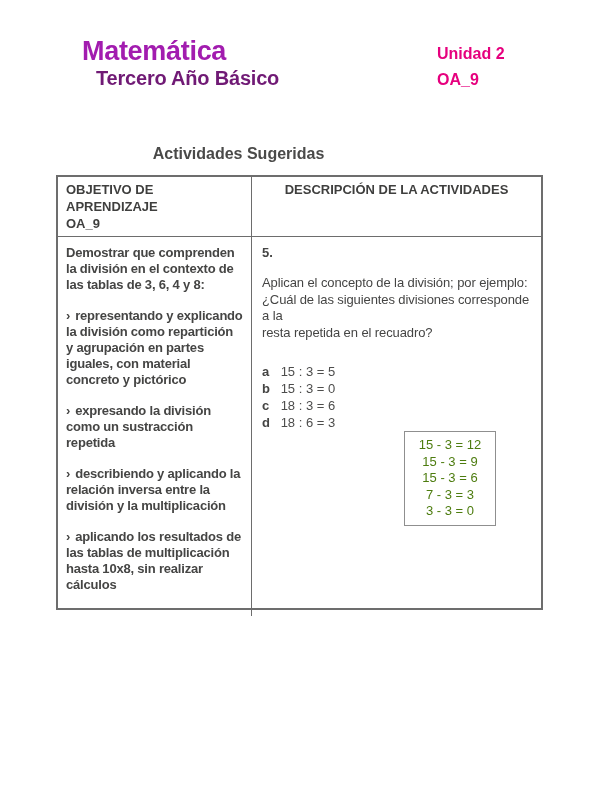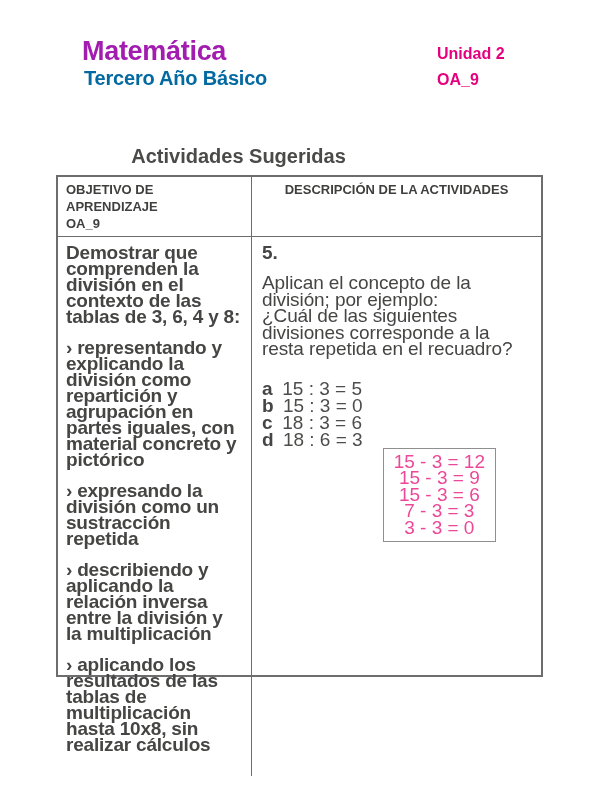--- a/index.html
+++ b/index.html
@@ -2,61 +2,61 @@
 <html><head>
 <meta charset="utf-8">
 <style>
   html, body { margin:0; padding:0; }
   body {
     width:600px; height:800px; background:#ffffff; position:relative;
     font-family:"Liberation Sans", sans-serif; color:#454544;
     overflow:hidden;
   }
   .subject  { position:absolute; left:82px;  top:36px;  font-size:27px; font-weight:bold; color:#a21caf; letter-spacing:-0.3px; }
-  .grade    { position:absolute; left:84px;  top:67px;  font-size:20px; font-weight:bold; color:#0369a1; letter-spacing:-0.2px; }
+  .grade    { position:absolute; left:96px;  top:67px;  font-size:20px; font-weight:bold; color:#701a75; letter-spacing:-0.2px; }
   .unit     { position:absolute; left:437px; top:45px;  font-size:16px; font-weight:bold; color:#e6007e; }
   .oa       { position:absolute; left:437px; top:71px;  font-size:16px; font-weight:bold; color:#e6007e; }
   .page-title {
     position:absolute; left:0; top:145px; width:477px; text-align:center;
-    font-size:20px; font-weight:bold; color:#4a4a49;
+    font-size:16px; font-weight:bold; color:#4a4a49;
   }
   .doc-table {
-    position:absolute; left:56px; top:175px; width:487px; height:502px;
+    position:absolute; left:56px; top:175px; width:487px; height:435px;
     box-sizing:border-box; border:2px solid #6d6d6d;
     display:grid; grid-template-columns:194px 1fr; grid-template-rows:auto 1fr;
     background:#ffffff;
   }
   .th {
     font-size:13px; font-weight:bold; line-height:17px; color:#3f3f3e;
     padding:4px 8px; border-bottom:1px solid #6d6d6d; box-sizing:border-box;
   }
   .th-left  { border-right:1px solid #6d6d6d; text-align:left; }
   .th-right { text-align:center; }
   .td {
-    box-sizing:border-box; font-size:19px; color:#454544;
+    box-sizing:border-box; font-size:13px; color:#454544;
   }
   .td-left {
     border-right:1px solid #6d6d6d; padding:8px 8px;
     font-weight:bold; line-height:16px; letter-spacing:-0.2px;
   }
   .td-left p { margin:0 0 15px 0; }
   .bullet .bchar { margin-right:5px; }
   .td-right { padding:8px 4px 8px 10px; line-height:16px; }
   .actnum { font-weight:bold; margin:0 0 14px 0; }
   .actdesc { margin:0 0 22px 0; }
   .actdesc div { line-height:16.5px; letter-spacing:-0.1px; }
   .act-row { display:flex; align-items:flex-start; margin-top:16px;flex-direction:column; }
   .options { flex:0 0 auto; }
   .option  { line-height:17px; white-space:nowrap; }
   .option .letter { font-weight:bold; display:inline-block; min-width:11px; }
   .option .expr   { margin-left:4px; color:#4d4d4c; }
   .sub-box {
     margin-left:auto; margin-right:41px;
     border:1px solid #8f8f8f; padding:5px 10px; min-width:70px;
-    text-align:center; color:#ec4899;
+    text-align:center; color:#4d7c0f;
   }
   .sub-box .box-line { line-height:16.5px; white-space:nowrap; }
 </style>
 </head>
 <body>
 
 <div class="page">
 
   <div class="subject">Matemática</div>
   <div class="grade">Tercero Año Básico</div>

